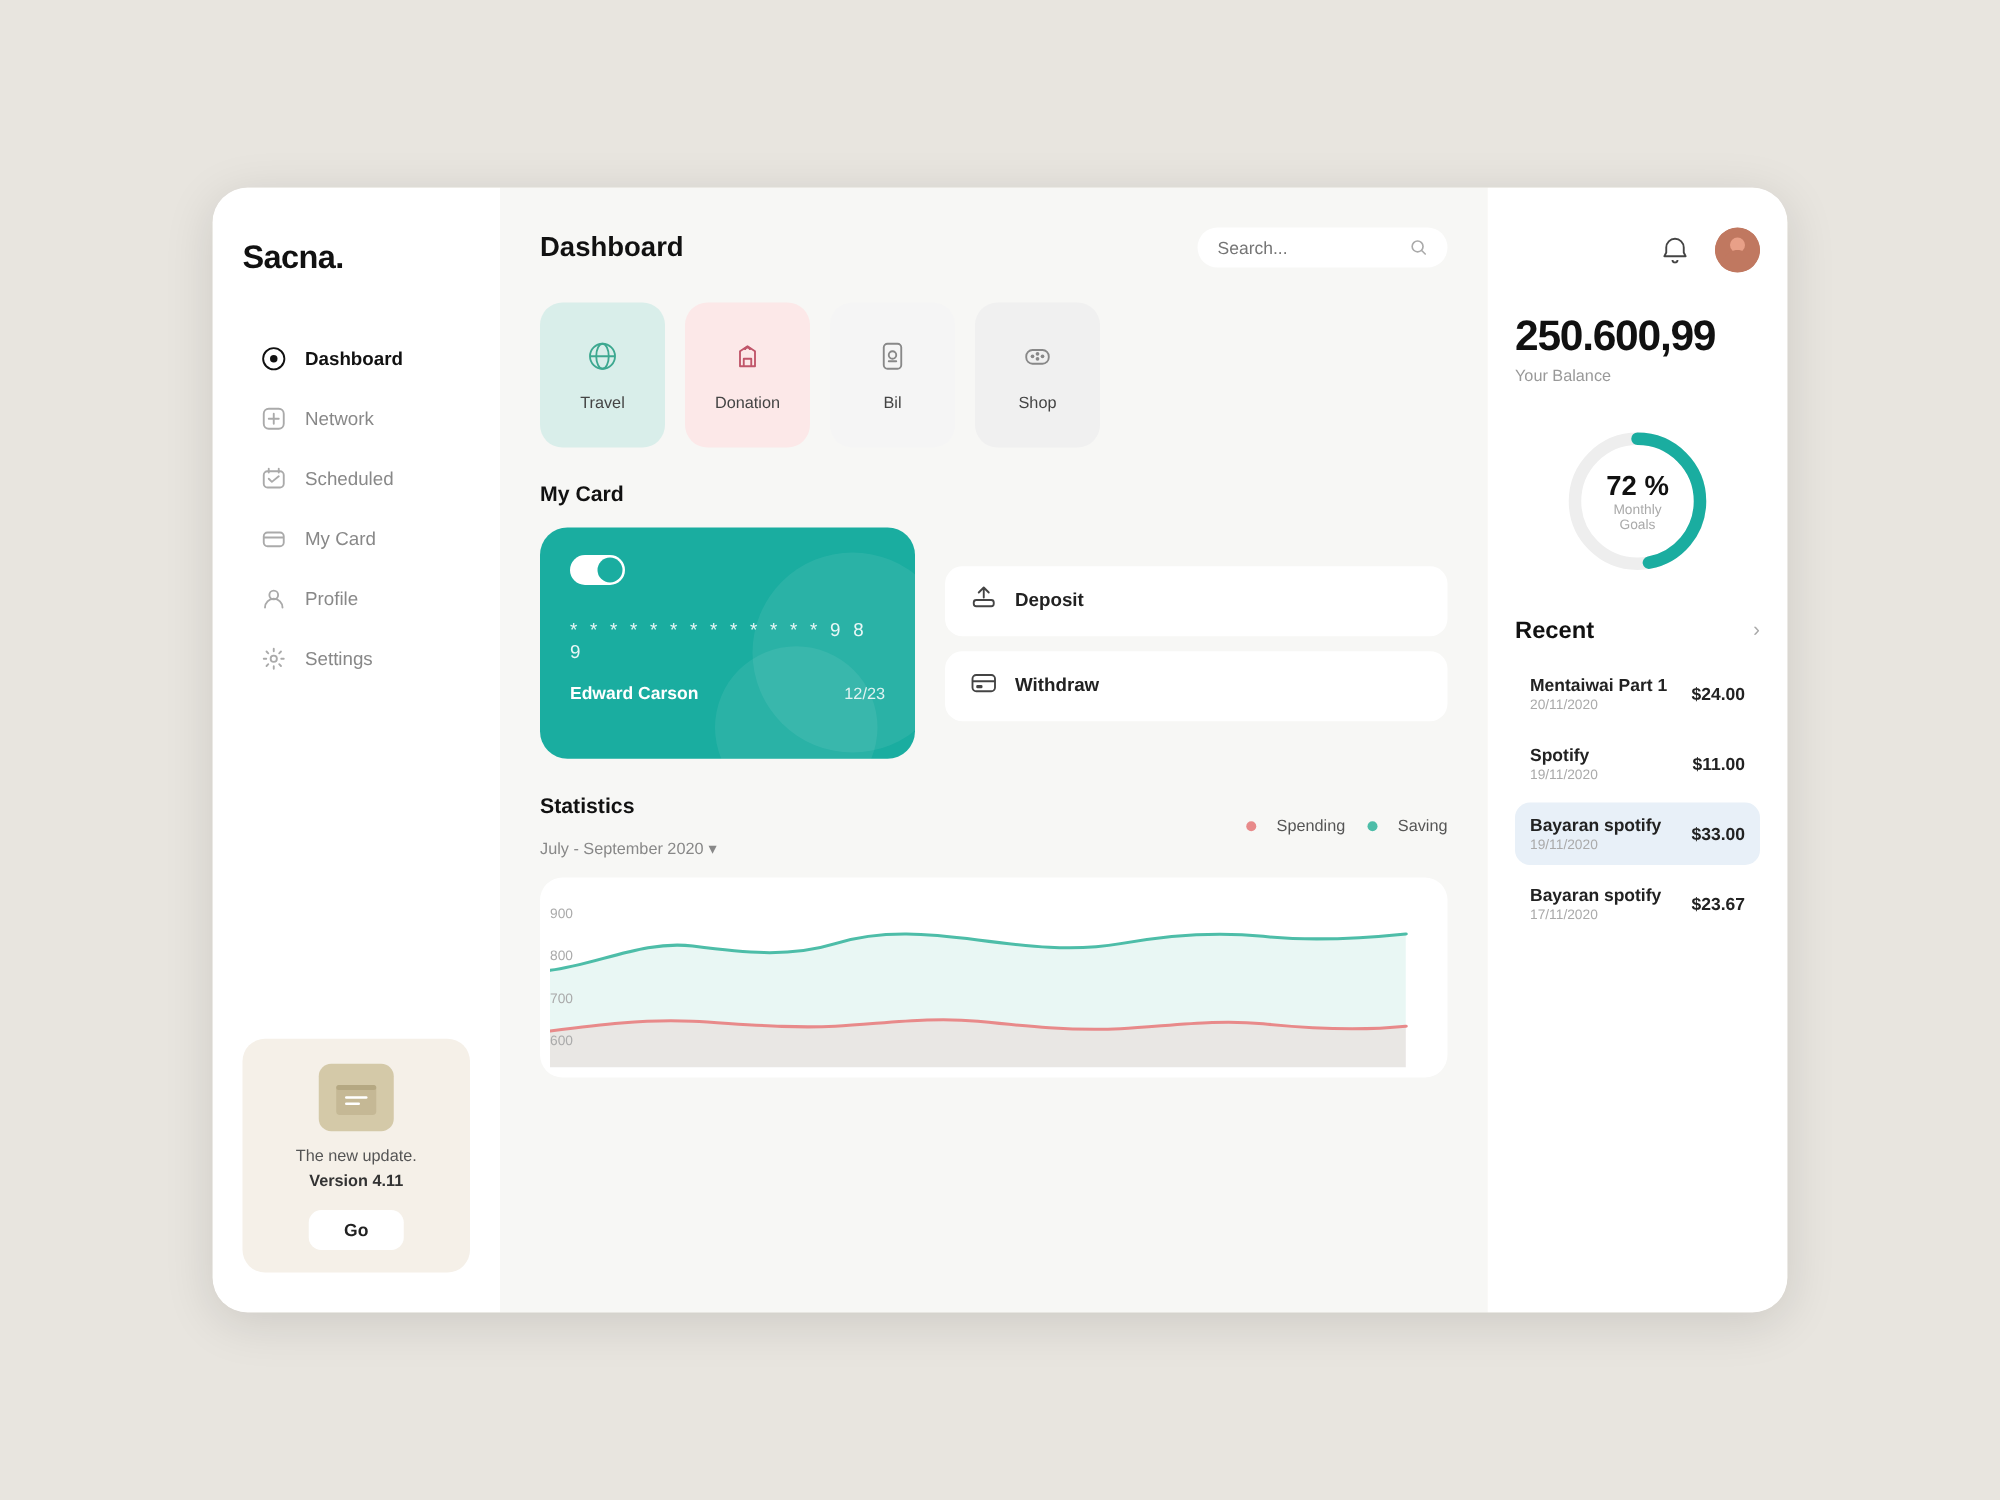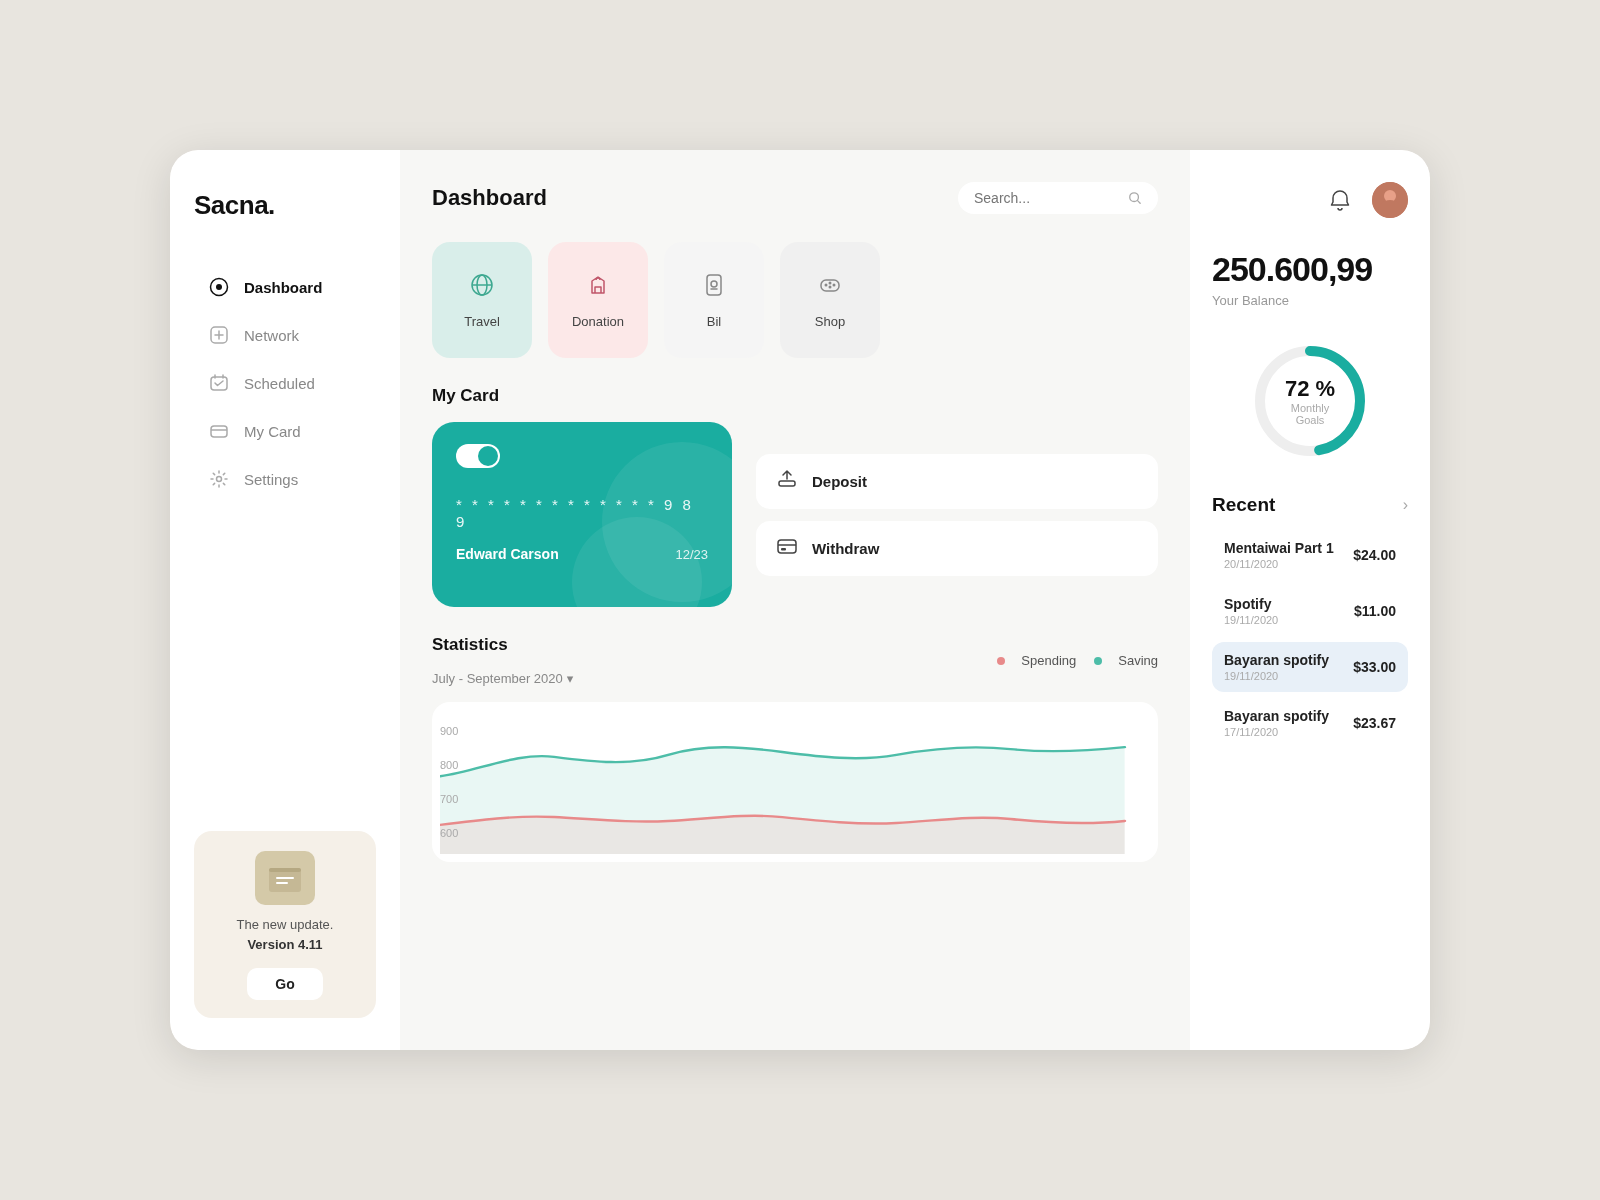--- a/index.html
+++ b/index.html
@@ -399,20 +399,29 @@
           <svg width="20" height="20" viewBox="0 0 20 20" fill="none">
             <rect x="2" y="5" width="16" height="11" rx="3" stroke="#aaa" stroke-width="1.5"></rect>
             <path d="M2 9h16" stroke="#aaa" stroke-width="1.5"></path>
           </svg>
         </span>
         <span>My Card</span>
       </div>
       <div class="nav-item">
         <span class="nav-icon">
           <svg width="20" height="20" viewBox="0 0 20 20" fill="none">
+            <circle cx="10" cy="7" r="3.5" stroke="#aaa" stroke-width="1.5"></circle>
+            <path d="M3 17c0-3.866 3.134-7 7-7s7 3.134 7 7" stroke="#aaa" stroke-width="1.5" stroke-linecap="round"></path>
+          </svg>
+        </span>
+        <span>Profile</span>
+      </div>
+      <div class="nav-item">
+        <span class="nav-icon">
+          <svg width="20" height="20" viewBox="0 0 20 20" fill="none">
             <circle cx="10" cy="10" r="2.5" stroke="#aaa" stroke-width="1.5"></circle>
             <path d="M10 2v2M10 16v2M2 10h2M16 10h2M4.22 4.22l1.42 1.42M14.36 14.36l1.42 1.42M4.22 15.78l1.42-1.42M14.36 5.64l1.42-1.42" stroke="#aaa" stroke-width="1.5" stroke-linecap="round"></path>
           </svg>
         </span>
         <span>Settings</span>
       </div>
     </nav>
 
     <div class="update-card">
       <div class="update-icon-box">

